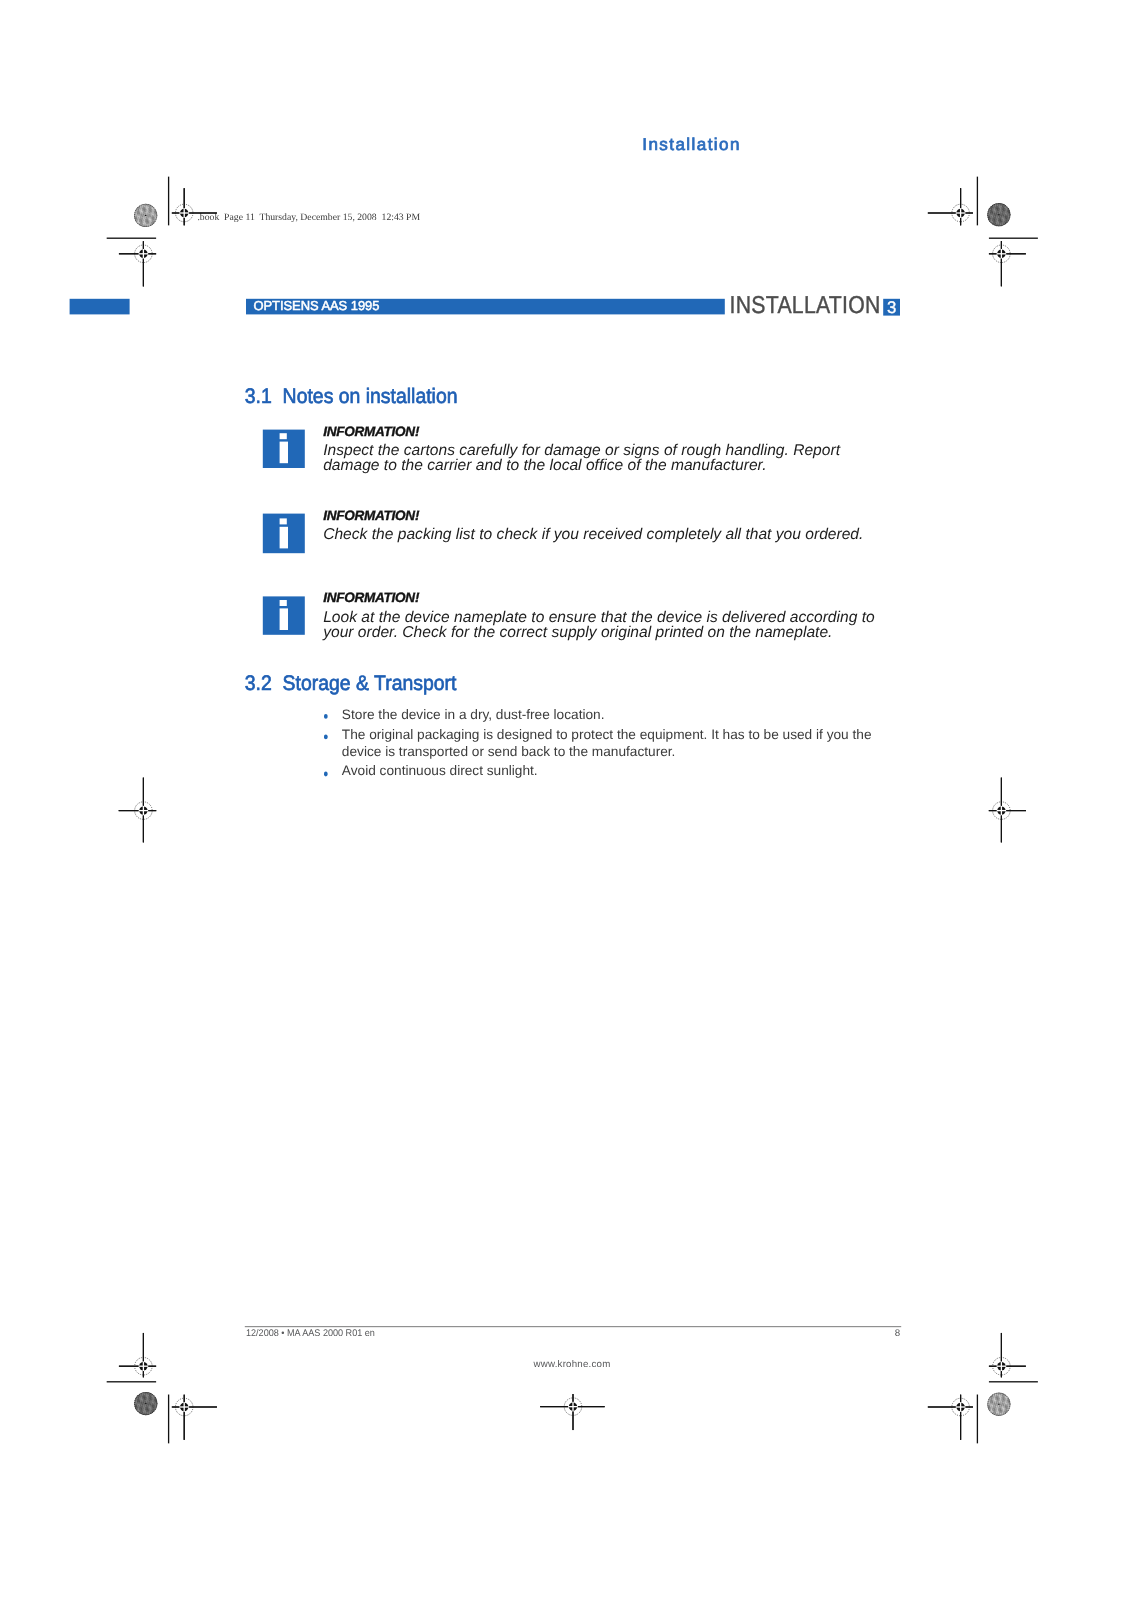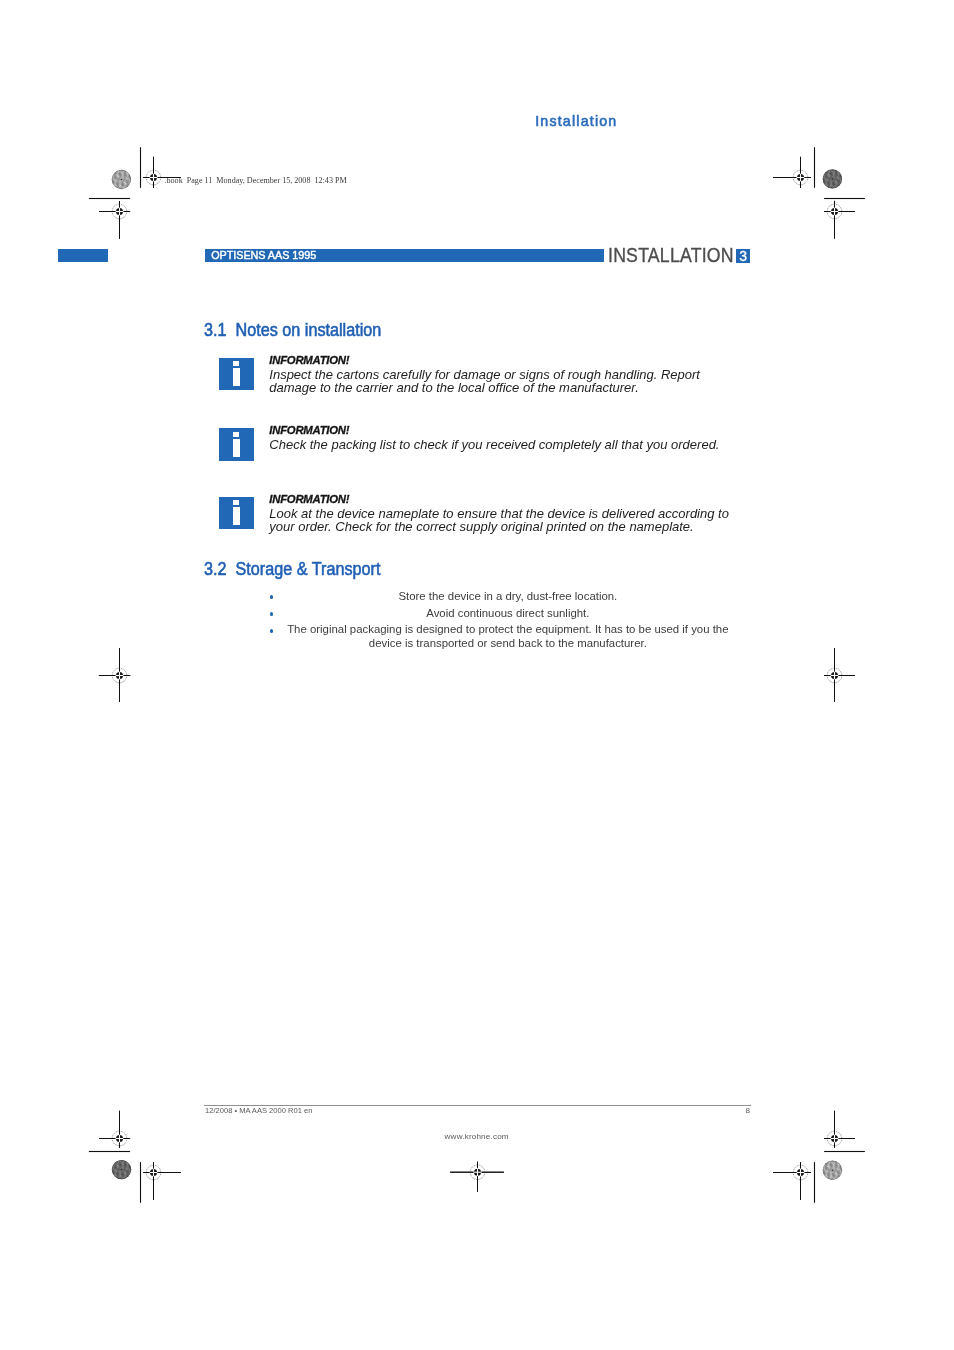--- a/index.html
+++ b/index.html
@@ -42,41 +42,41 @@
   .infoicon .stem{position:absolute;left:13.3px;top:10.5px;width:7.0px;height:17.9px;background:#fff;}
   .infolabel{position:absolute;left:50px;top:-3.9px;font-style:italic;font-weight:700;
              -webkit-text-stroke:0.3px #141414;letter-spacing:-0.22px;
              font-size:11.3px;line-height:13.6px;color:#141414;white-space:nowrap;}
   .infotext{position:absolute;left:50px;top:10.0px;font-style:italic;font-size:13px;
             color:#1e1e1e;line-height:13.75px;width:462px;}
 
   
   #bullets{position:absolute;left:270.8px;top:588.7px;margin:0;padding:0;
            font-size:11.4px;color:#3c3c3c;width:460px;}
-  #bullets li{position:relative;list-style:none;line-height:14px;margin:0 0 2.9px 0;padding:0 0 0 14.1px;text-align:center;}
+  #bullets li{position:relative;list-style:none;line-height:14px;margin:0 0 2.9px 0;padding:0 0 0 14.1px;}
   #bullets li:last-child{margin-bottom:0;}
   #bullets li .bdot{position:absolute;left:-1.3px;top:0;width:3.9px;height:3.9px;
                     border-radius:50%;background:#2168b7;margin-top:6.2px;}
 
   
   #frule{position:absolute;left:204px;top:1105px;width:547px;height:1px;background:#909090;}
   .foot{position:absolute;font-size:8.1px;color:#58595b;top:1106.2px;line-height:9px;}
   #foot-left{left:204.8px;transform:scaleX(0.935);transform-origin:left top;}
   #foot-mid{left:444.6px;letter-spacing:0.18px;margin-top:26px;}
   #foot-right{left:720px;width:30.1px;text-align:right;}
 
   
   #marks{position:absolute;left:0;top:0;width:954px;height:1350px;pointer-events:none;}
 </style>
 </head>
 <body>
 
 <div id="page">
   <div id="running-head">Installation</div>
-  <div id="bookline">.book  Page 11  Monday, December 15, 2008  12:43 PM</div>
+  <div id="bookline">.book  Page 11  Thursday, December 15, 2008  12:43 PM</div>
 
   <div id="leftstub"></div>
   <div id="chapbar"></div>
   <div id="chaptext">OPTISENS AAS 1995</div>
   <div id="chaptitle">INSTALLATION</div>
   <div id="chapnum">3</div>
 
   <div class="h2" id="h31"><span>3.1</span>  <span>Notes on installation</span></div>
 
   <div class="infoblock" id="note1" style="left:219.3px;top:357.7px;">
@@ -103,22 +103,22 @@
       <span class="stem"></span>
     </div>
     <div class="infolabel">INFORMATION!</div>
     <div class="infotext">Look at the device nameplate to ensure that the device is delivered according to your order. Check for the correct supply original printed on the nameplate.</div>
   </div>
 
   <div class="h2" id="h32"><span>3.2</span>  <span>Storage &amp; Transport</span></div>
 
   <ul id="bullets">
     <li><span class="bdot"></span><span>Store the device in a dry, dust-free location.</span></li>
+    <li><span class="bdot"></span><span>The original packaging is designed to protect the equipment. It has to be used if you the device is transported or send back to the manufacturer.</span></li>
     <li><span class="bdot"></span><span>Avoid continuous direct sunlight.</span></li>
-    <li><span class="bdot"></span><span>The original packaging is designed to protect the equipment. It has to be used if you the device is transported or send back to the manufacturer.</span></li>
   </ul>
 
   <div id="frule"></div>
   <div class="foot" id="foot-left">12/2008 • MA AAS 2000 R01 en</div>
   <div class="foot" id="foot-mid">www.krohne.com</div>
   <div class="foot" id="foot-right">8</div>
 
   <svg id="marks" viewBox="0 0 954 1350">
       <defs>
         <clipPath id="sdc0">

